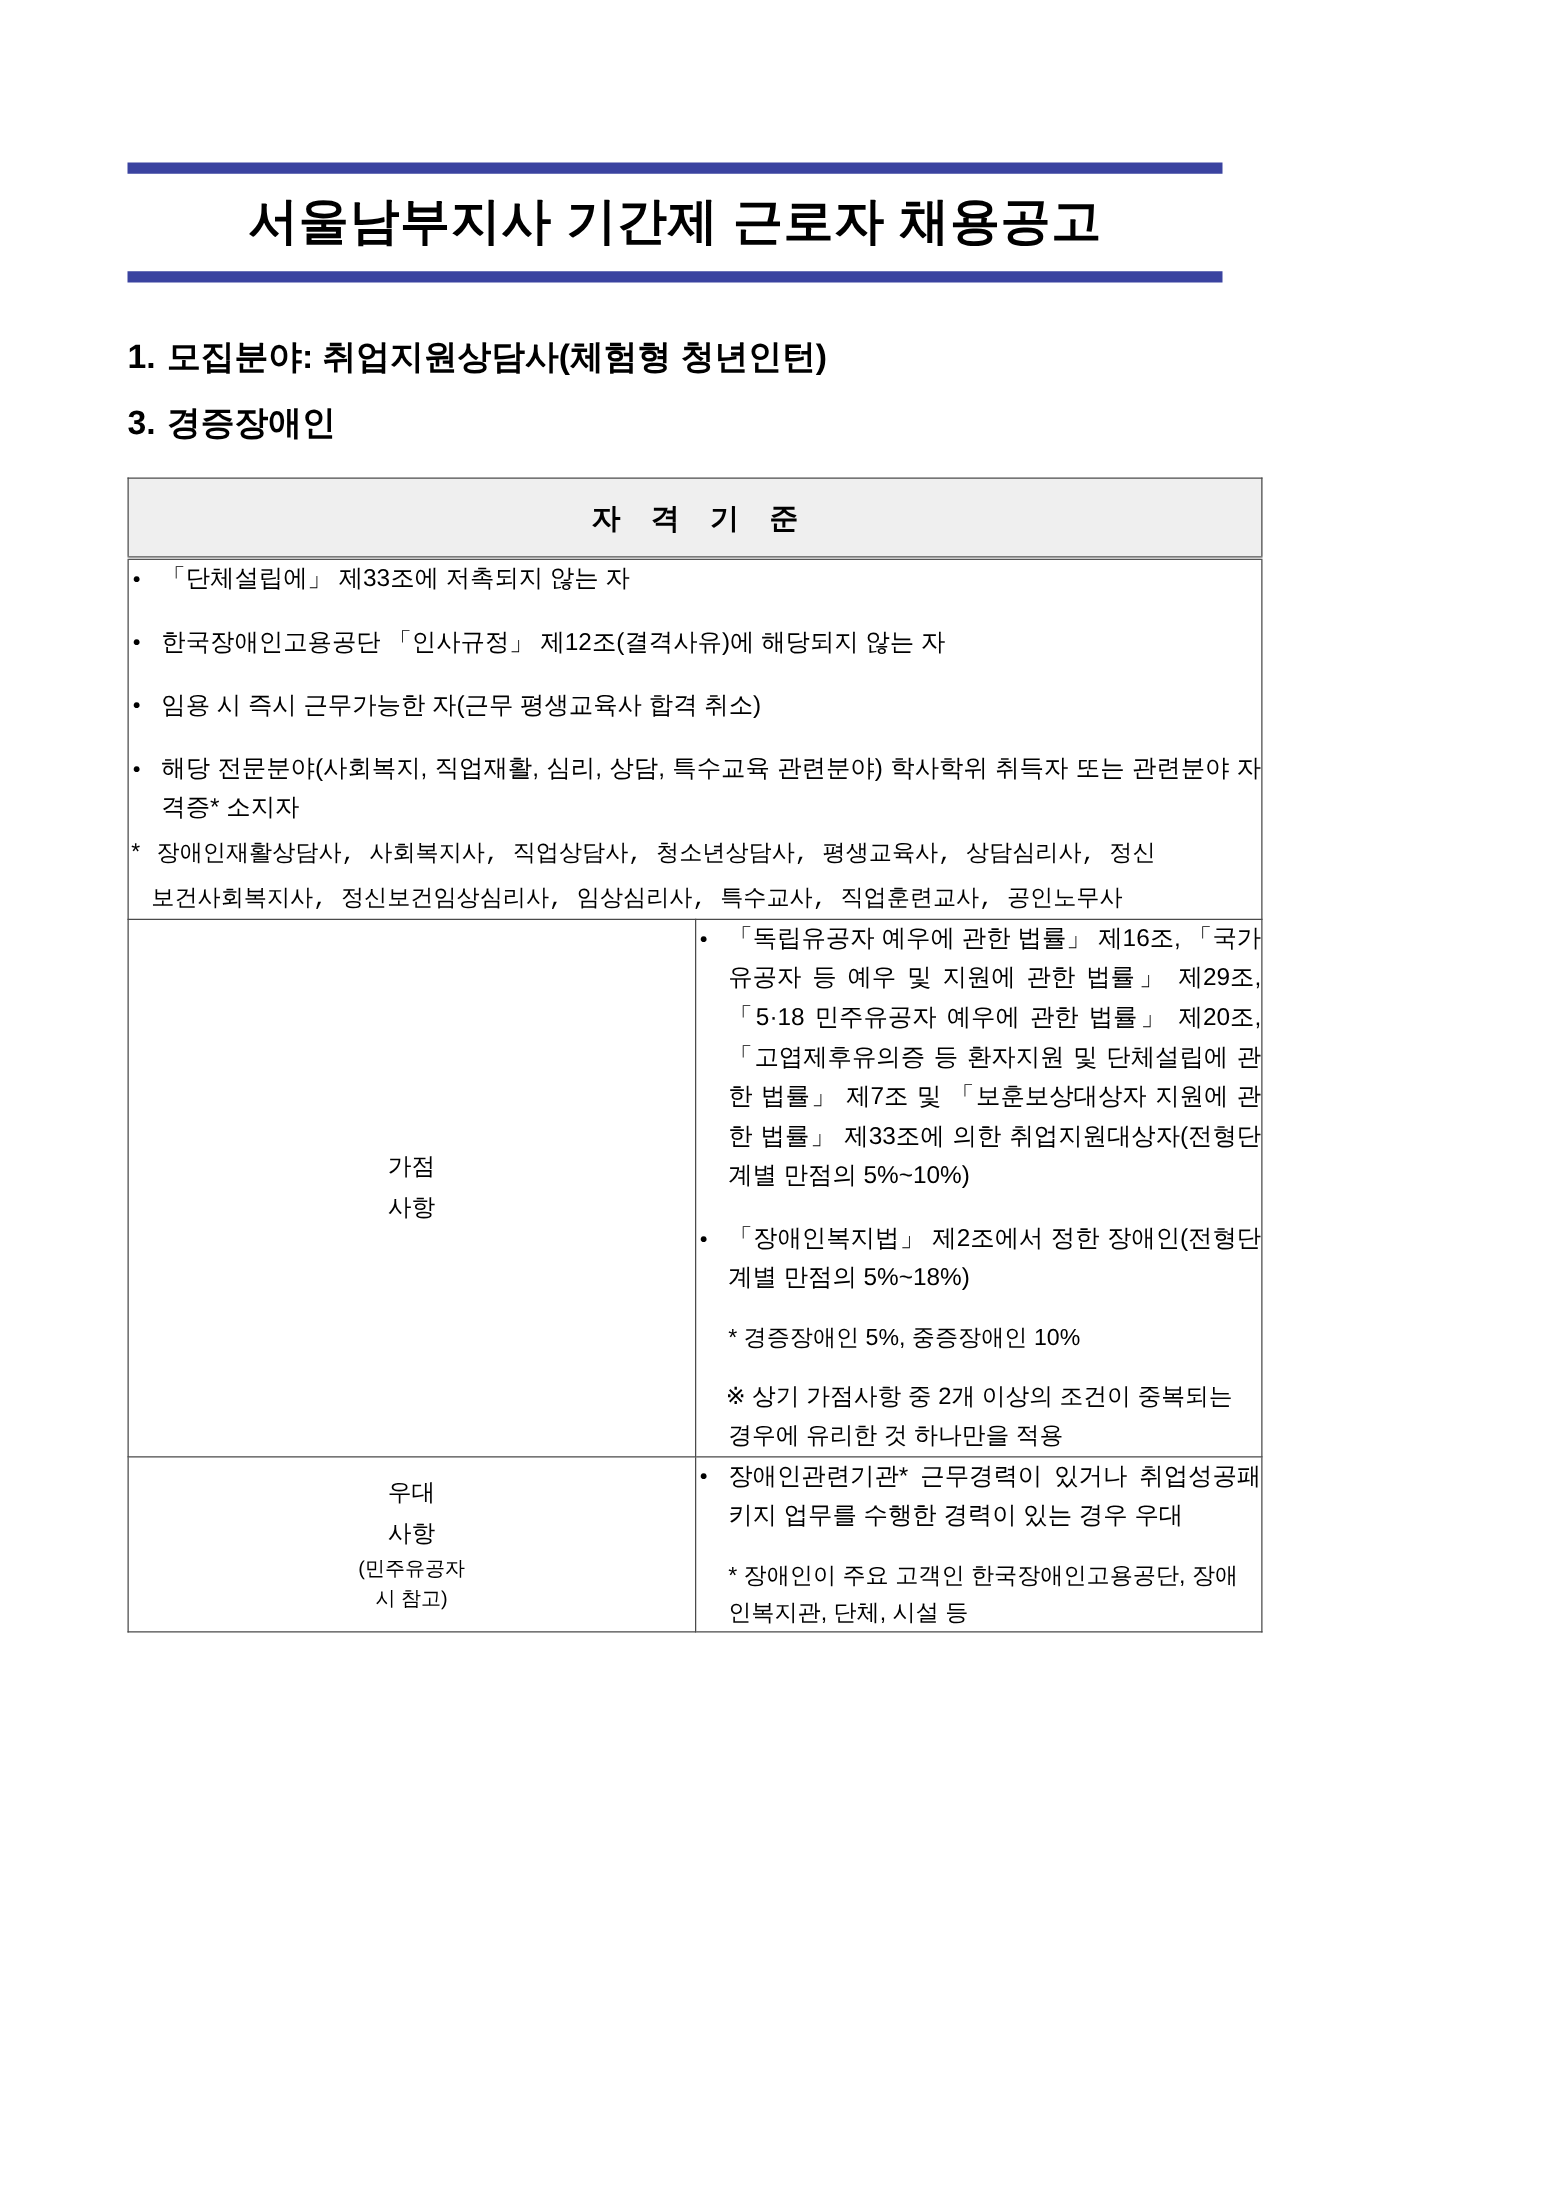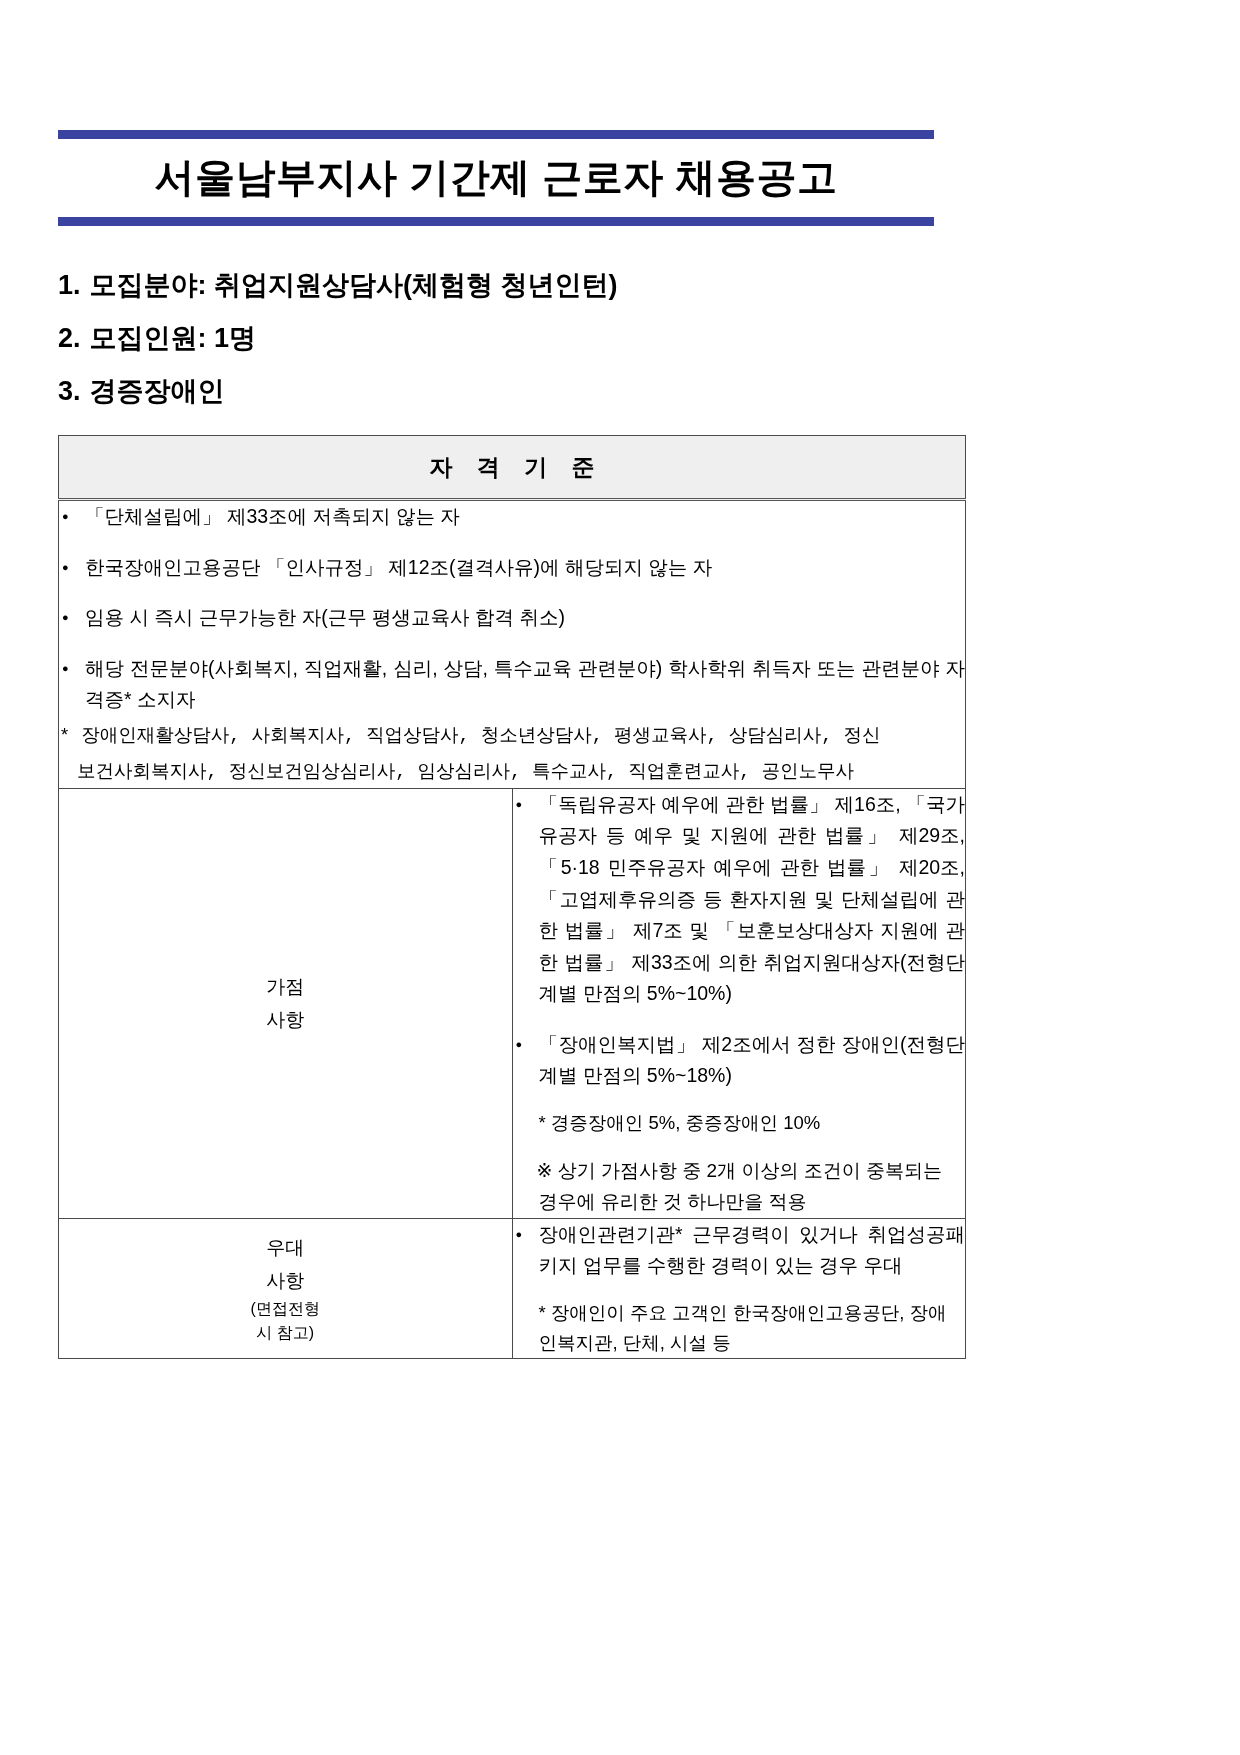--- a/index.html
+++ b/index.html
@@ -12,21 +12,21 @@
     height: 1755px;
     font-family: "Liberation Sans", "DejaVu Sans", sans-serif;
     color: #000000;
     -webkit-font-smoothing: antialiased;
   }
   .page {
     position: relative;
     width: 1240px;
     height: 1755px;
     box-sizing: border-box;
-    padding: 130px 118px 0 58px;
+    padding: 130px 118px 0 102px;
   }
 
   
   .title-block {
     margin: 0 0 0 0;
     padding: 0;
   }
   .title-rule {
     height: 9px;
     background: #3a43a0;
@@ -163,23 +163,20 @@
     <div class="title-rule top" style="background: rgb(58, 67, 160);"></div>
     <div class="doc-title">서울남부지사 기간제 근로자 채용공고</div>
     <div class="title-rule bottom" style="background: rgb(58, 67, 160);"></div>
   </div>
 
   <div class="num-list">
     <div class="num-item">
       <span class="idx">1.</span><span>모집분야: 취업지원상담사(체험형 청년인턴)</span>
     </div>
     <div class="num-item">
-      <span class="idx">2.</span><span>모집인원: 1명</span>
-    </div>
-    <div class="num-item">
       <span class="idx">3.</span><span>경증장애인</span>
     </div>
   </div>
 
   <table class="qual-table">
     <tbody>
         <tr>
       <th class="tbl-head" colspan="2" style="background: rgb(239, 239, 239);">자 격 기 준</th>
     </tr>
 
@@ -208,21 +205,21 @@
         </ul>
         <div class="sub-note">* 경증장애인 5%, 중증장애인 10%</div>
         <div class="mark-note">※ 상기 가점사항 중 2개 이상의 조건이 중복되는 경우에 유리한 것 하나만을 적용</div>
       </td>
     </tr>
 
     <tr>
       <td class="label-cell">
         <div>우대</div>
         <div>사항</div>
-        <span class="sub">(면접전형</span>
+        <span class="sub">(민주유공자</span>
         <span class="sub">시 참고)</span>
       </td>
       <td class="body-cell">
         <ul class="b">
           <li>장애인관련기관* 근무경력이 있거나 취업성공패키지 업무를 수행한 경력이 있는 경우 우대</li>
         </ul>
         <div class="sub-note">* 장애인이 주요 고객인 한국장애인고용공단, 장애인복지관, 단체, 시설 등</div>
       </td>
     </tr>
   </tbody>

